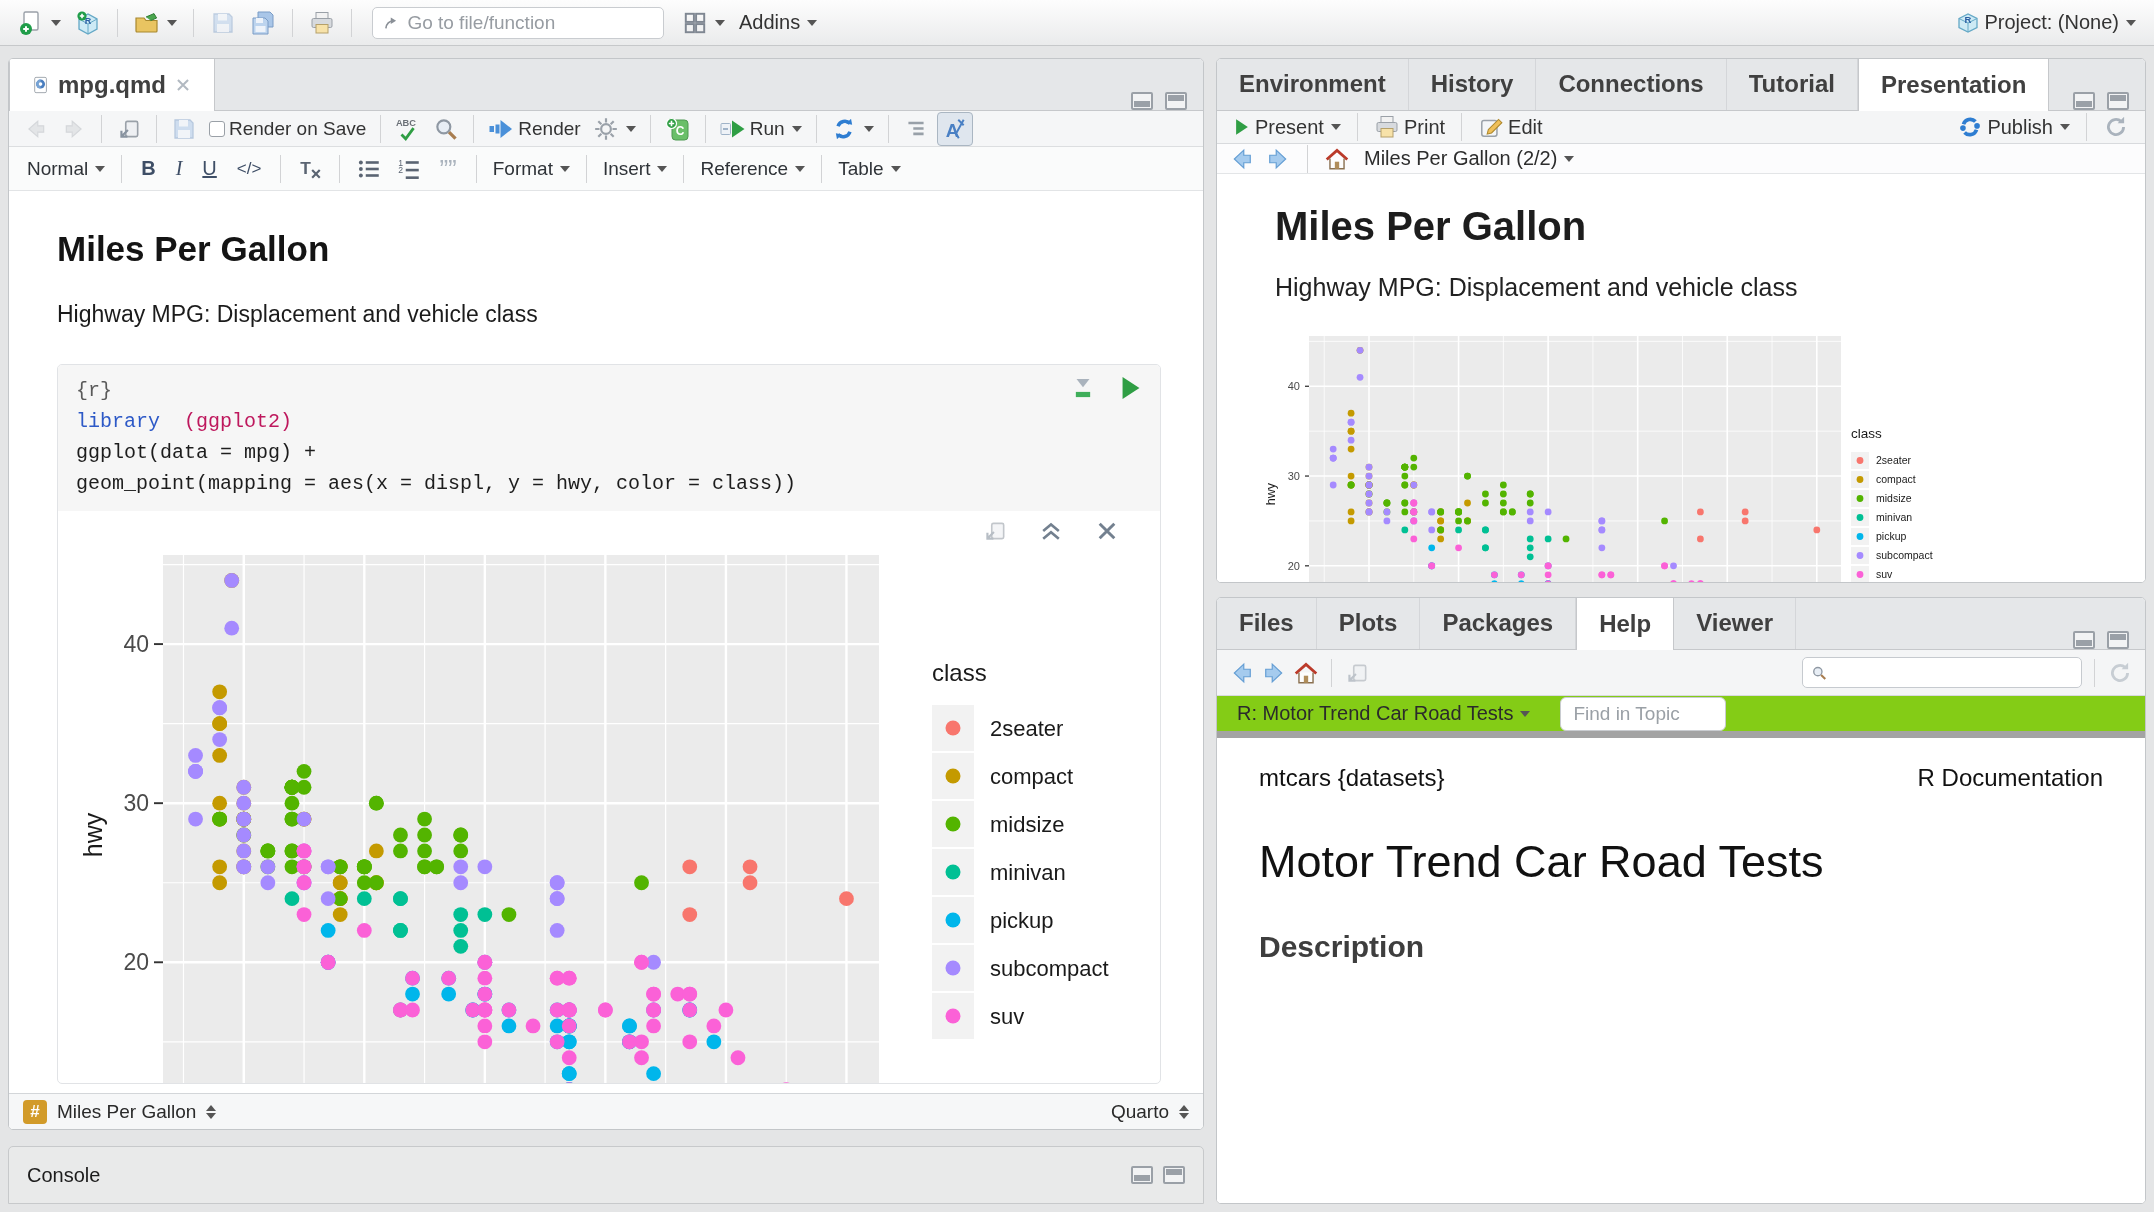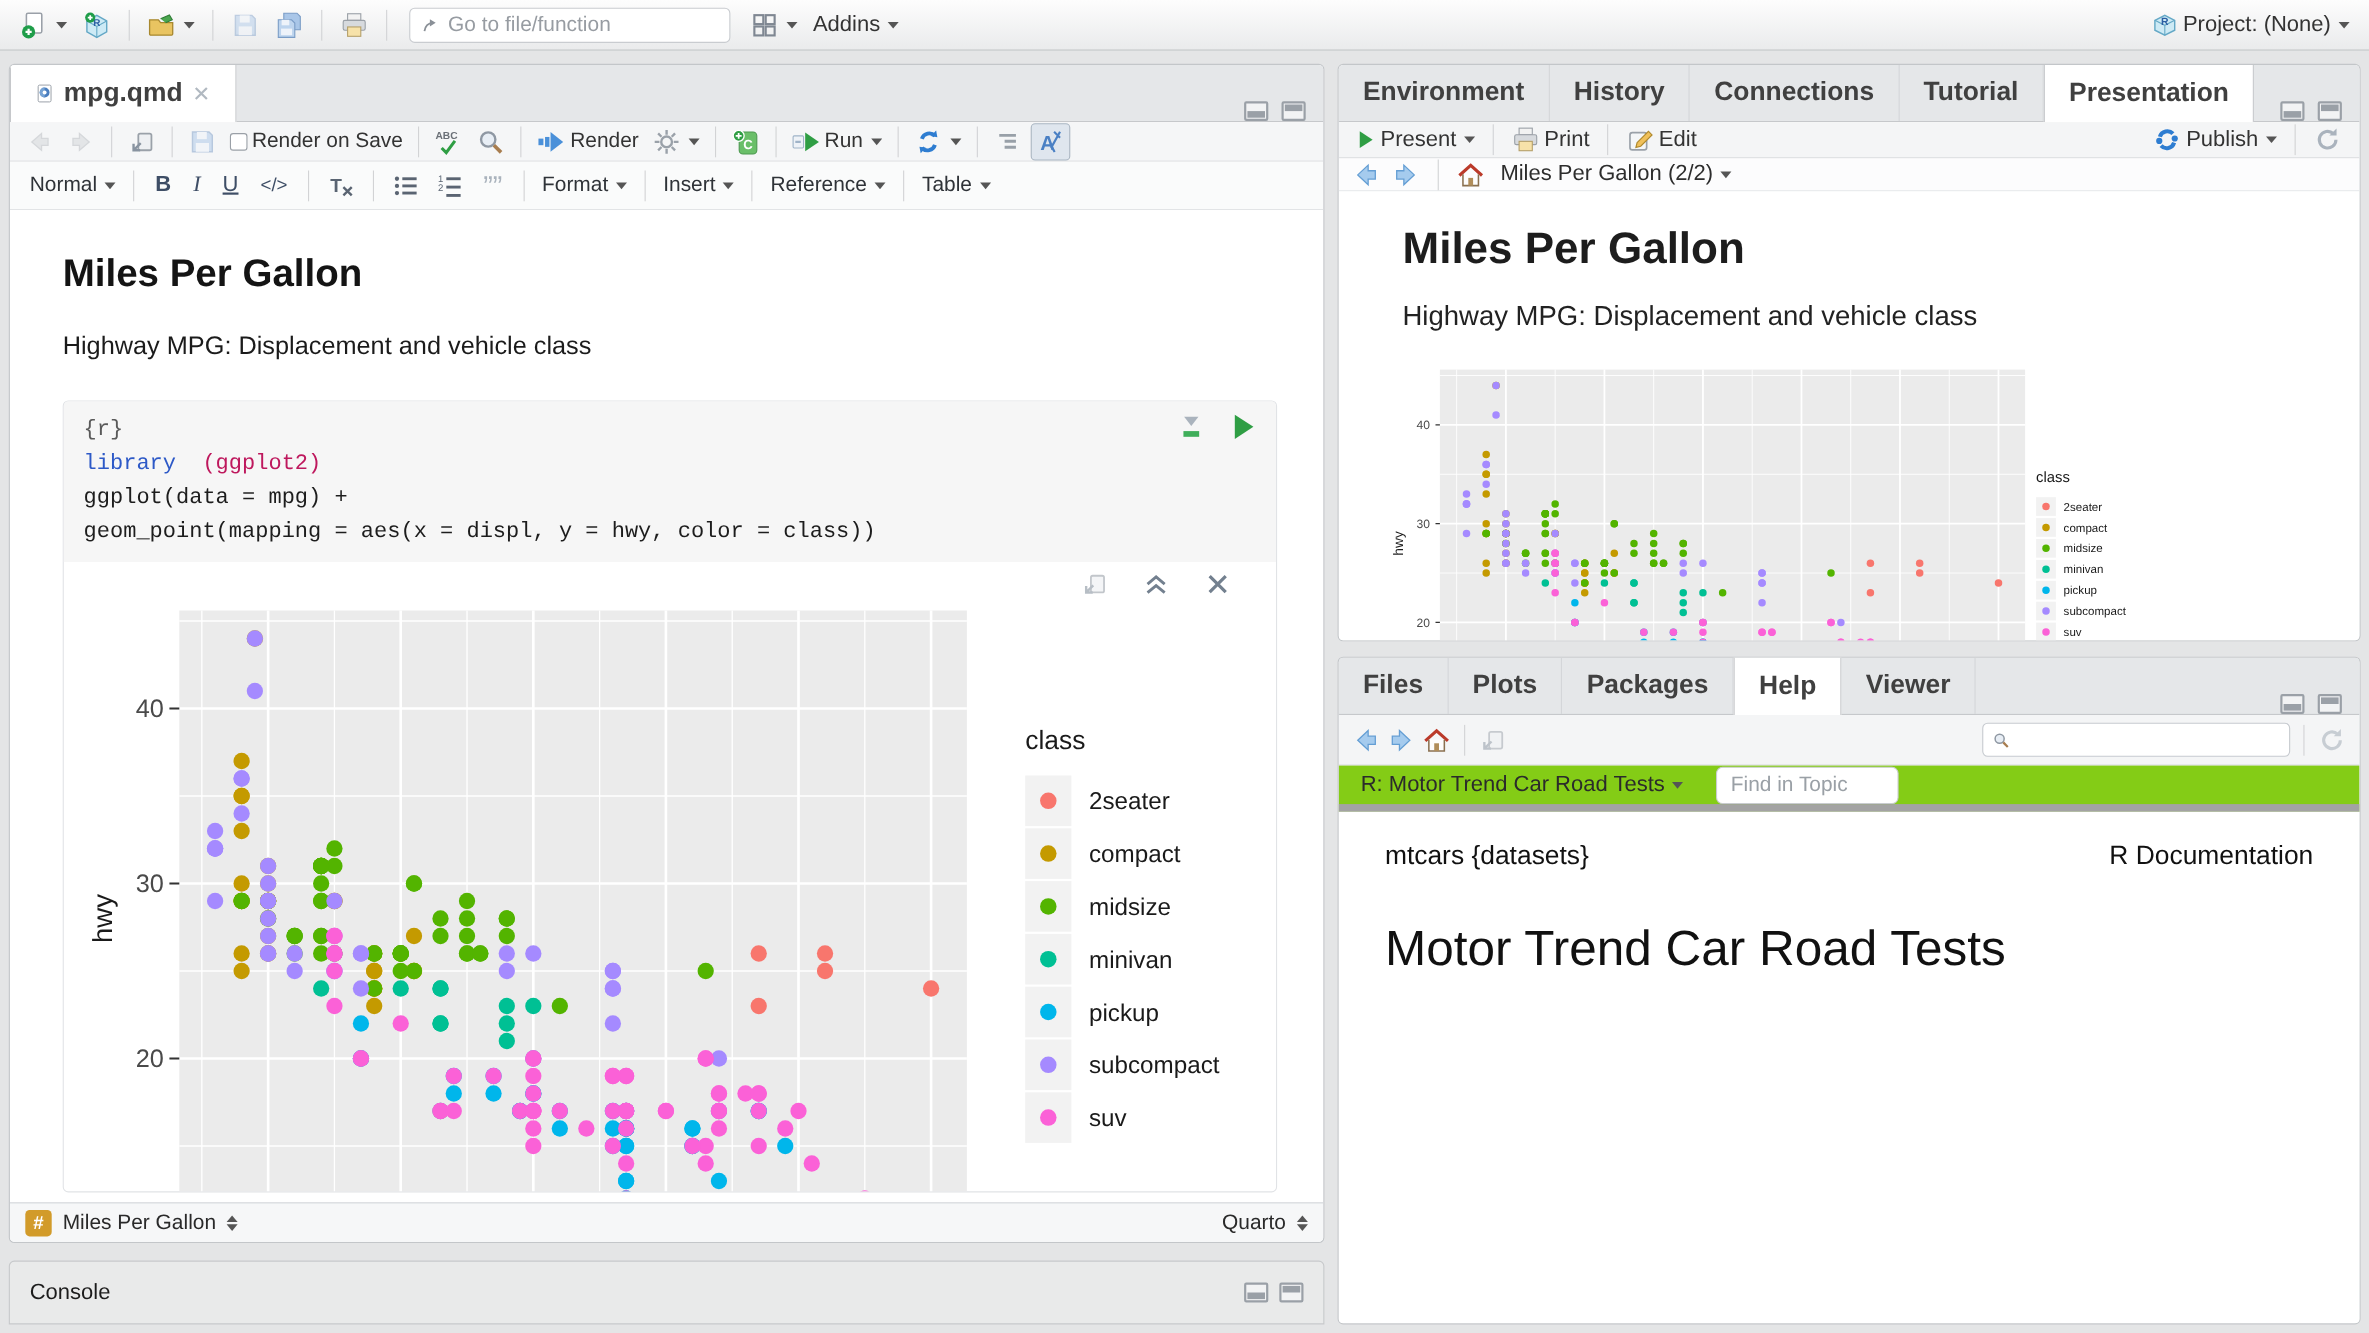--- a/index.html
+++ b/index.html
@@ -1288,16 +1288,17 @@
           </span>
         <input class="find-input" placeholder="Find in Topic" style="">
       </div>
 
       <div class="help-content">
         <div class="help-row1">
           <span>mtcars {datasets}</span>
           <span>R Documentation</span>
         </div>
         <div class="help-title">Motor Trend Car Road Tests</div>
+        <div class="help-section">Description</div>
       </div>
     </div>
   </div>
 </div>
 
 </body></html>

